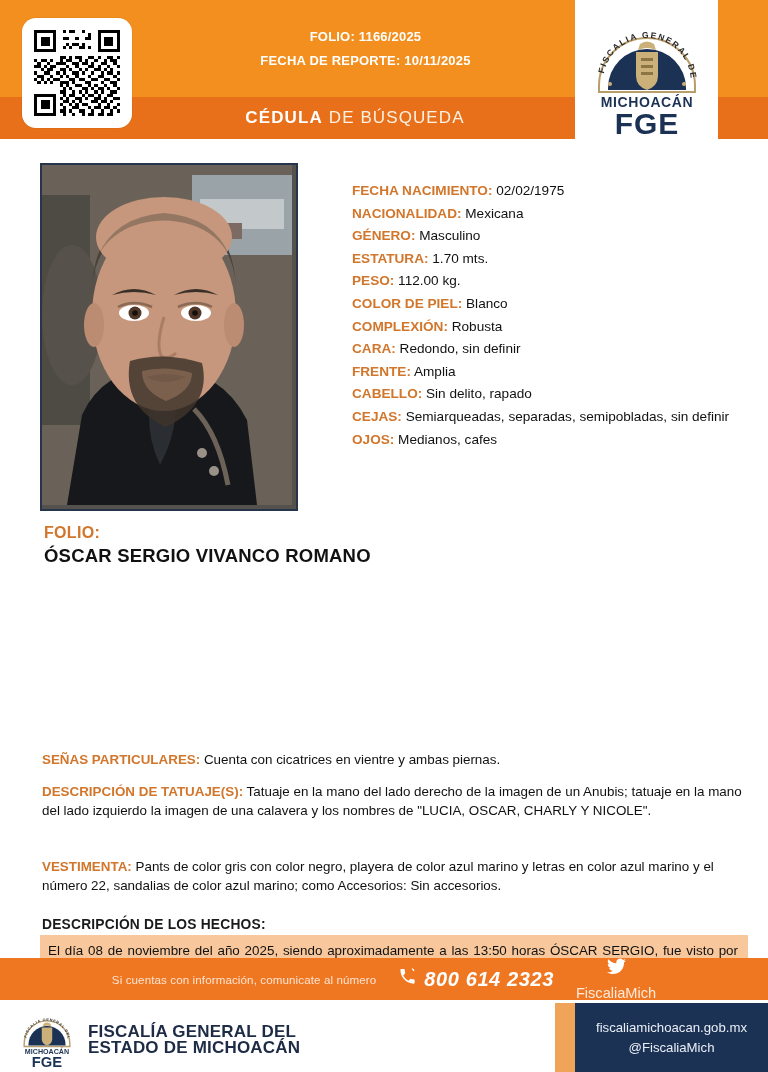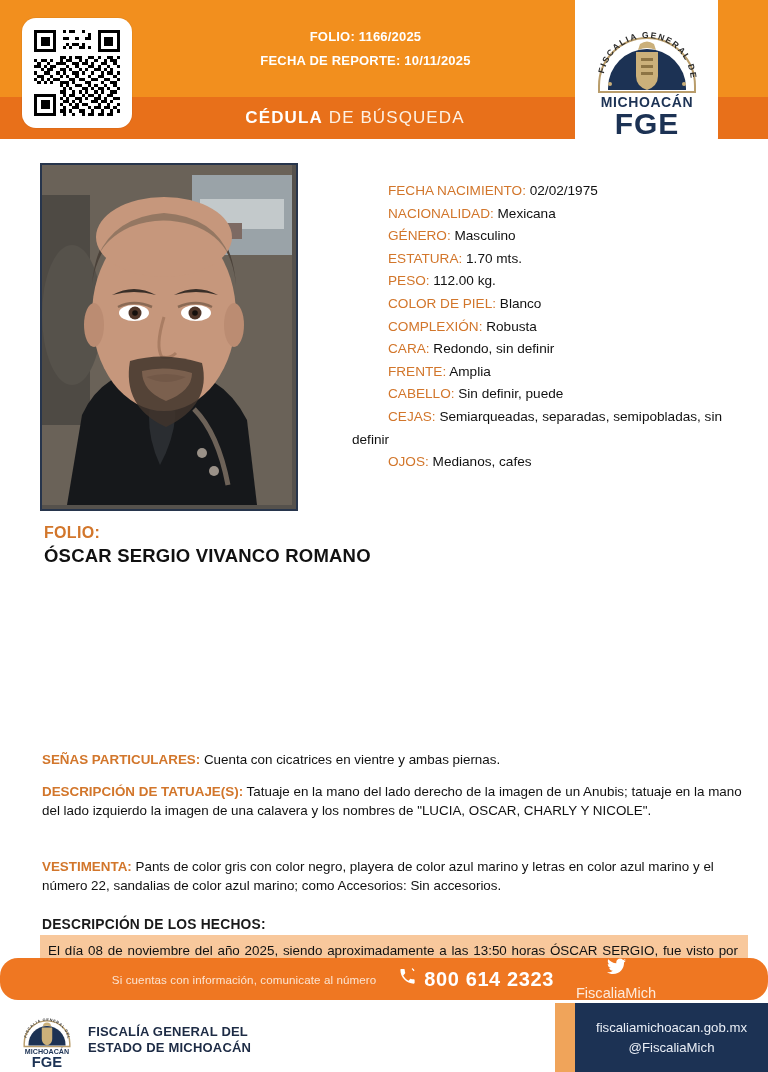--- a/index.html
+++ b/index.html
@@ -127,22 +127,21 @@
     left: 352px; top: 28px;
     width: 400px;
   }
   .attr-row {
     font-size: 13.6px;
     line-height: 22.6px;
     color: #111111;
   }
   .attr-label {
     color: #D2762B;
-    font-weight: normal;
-    margin-left: 36px;
+    font-weight: bold;
   }
   .attr-value {
     color: #111111;
     font-weight: normal;
   }
 
   
   .name-block {
     position: absolute;
     left: 44px; top: 372px;
@@ -219,35 +218,35 @@
   
   .contact-bar {
     position: absolute;
     left: 0; top: 958px;
     width: 768px; height: 42px;
     background: #EF7722;
     display: flex;
     align-items: center;
     justify-content: center;
     gap: 22px;
-    border-radius: 18px;
   }
   .contact-note {
     color: #fbe4d2;
     font-size: 11.6px;
     letter-spacing: 0.1px;
   }
   .contact-phone {
     color: #ffffff;
     font-size: 20px;
     font-weight: bold;
     letter-spacing: 0.6px;
     display: flex;
     align-items: center;
     gap: 7px;
+    font-style: italic;
   }
   .contact-social {
     color: #fdeadb;
     font-size: 14.6px;
     display: flex;
     align-items: center;
     gap: 7px;
     flex-direction: column;
   }
 
@@ -258,21 +257,21 @@
     background: #ffffff;
   }
   .footer-left {
     position: absolute;
     left: 18px; top: 6px;
     display: flex;
     align-items: center;
     gap: 12px;
   }
   .footer-org {
-    font-size: 13px;
+    font-size: 17px;
     font-weight: bold;
     line-height: 16.5px;
     color: #1d2b45;
     letter-spacing: 0.2px;
   }
   .footer-web {
     position: absolute;
     left: 575px; top: 3px;
     width: 193px; height: 69px;
     background: #1C3254;
@@ -599,21 +598,21 @@
     <div class="attr-row">
       <span class="attr-label">CARA:</span>
       <span class="attr-value">Redondo, sin definir</span>
     </div>
     <div class="attr-row">
       <span class="attr-label">FRENTE:</span>
       <span class="attr-value">Amplia</span>
     </div>
     <div class="attr-row">
       <span class="attr-label">CABELLO:</span>
-      <span class="attr-value">Sin definir, puede</span>
+      <span class="attr-value">Sin delito, rapado</span>
     </div>
     <div class="attr-row">
       <span class="attr-label">CEJAS:</span>
       <span class="attr-value">Semiarqueadas, separadas, semipobladas, sin definir</span>
     </div>
     <div class="attr-row">
       <span class="attr-label">OJOS:</span>
       <span class="attr-value">Medianos, cafes</span>
     </div>
   </div>

